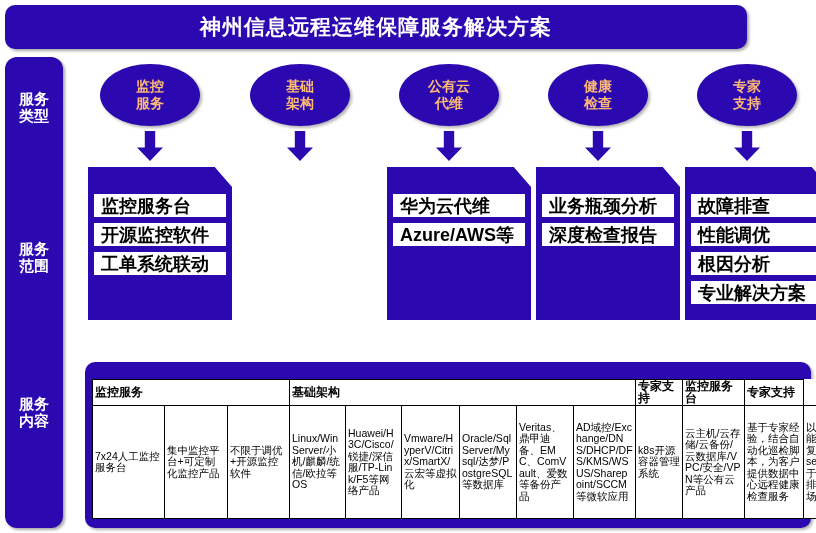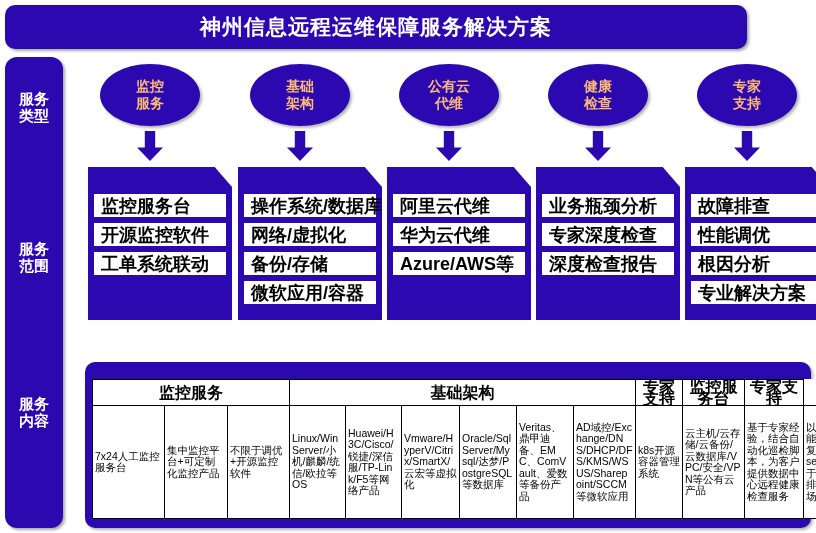--- a/index.html
+++ b/index.html
@@ -92,22 +92,22 @@
     padding:1px 2px;
     font-size:10.5px;
     line-height:11.5px;
     color:#000;
     word-break:break-all;
     overflow:hidden;
   }
   table.grid th{
     height:19px;
     font-weight:bold;
-    text-align:center;
-    font-size:16px;
+    text-align:left;
+    font-size:12px;
   }
   table.grid td{
     height:110px;
     font-weight:normal;
   }
 </style>
 </head>
 <body>
 
 <div class="stage">
@@ -168,39 +168,29 @@
   <div class="arrow-down" style="left:585px"></div>
   <div class="arrow-down" style="left:734px"></div>
 
   <div class="scope-col" style="left:88px">
     <div class="scope-items">
       <div class="scope-item">监控服务台</div>
       <div class="scope-item">开源监控软件</div>
       <div class="scope-item">工单系统联动</div>
     </div>
   </div>
-  <div class="scope-col" style="left:238px">
-    <div class="scope-items">
-      <div class="scope-item">操作系统/数据库</div>
-      <div class="scope-item">网络/虚拟化</div>
-      <div class="scope-item">备份/存储</div>
-      <div class="scope-item">微软应用/容器</div>
-    </div>
-  </div>
   <div class="scope-col" style="left:387px">
     <div class="scope-items">
-      <div class="scope-item">阿里云代维</div>
       <div class="scope-item">华为云代维</div>
       <div class="scope-item">Azure/AWS等</div>
     </div>
   </div>
   <div class="scope-col" style="left:536px">
     <div class="scope-items">
       <div class="scope-item">业务瓶颈分析</div>
-      <div class="scope-item">专家深度检查</div>
       <div class="scope-item">深度检查报告</div>
     </div>
   </div>
   <div class="scope-col" style="left:685px">
     <div class="scope-items">
       <div class="scope-item">故障排查</div>
       <div class="scope-item">性能调优</div>
       <div class="scope-item">根因分析</div>
       <div class="scope-item">专业解决方案</div>
     </div>

